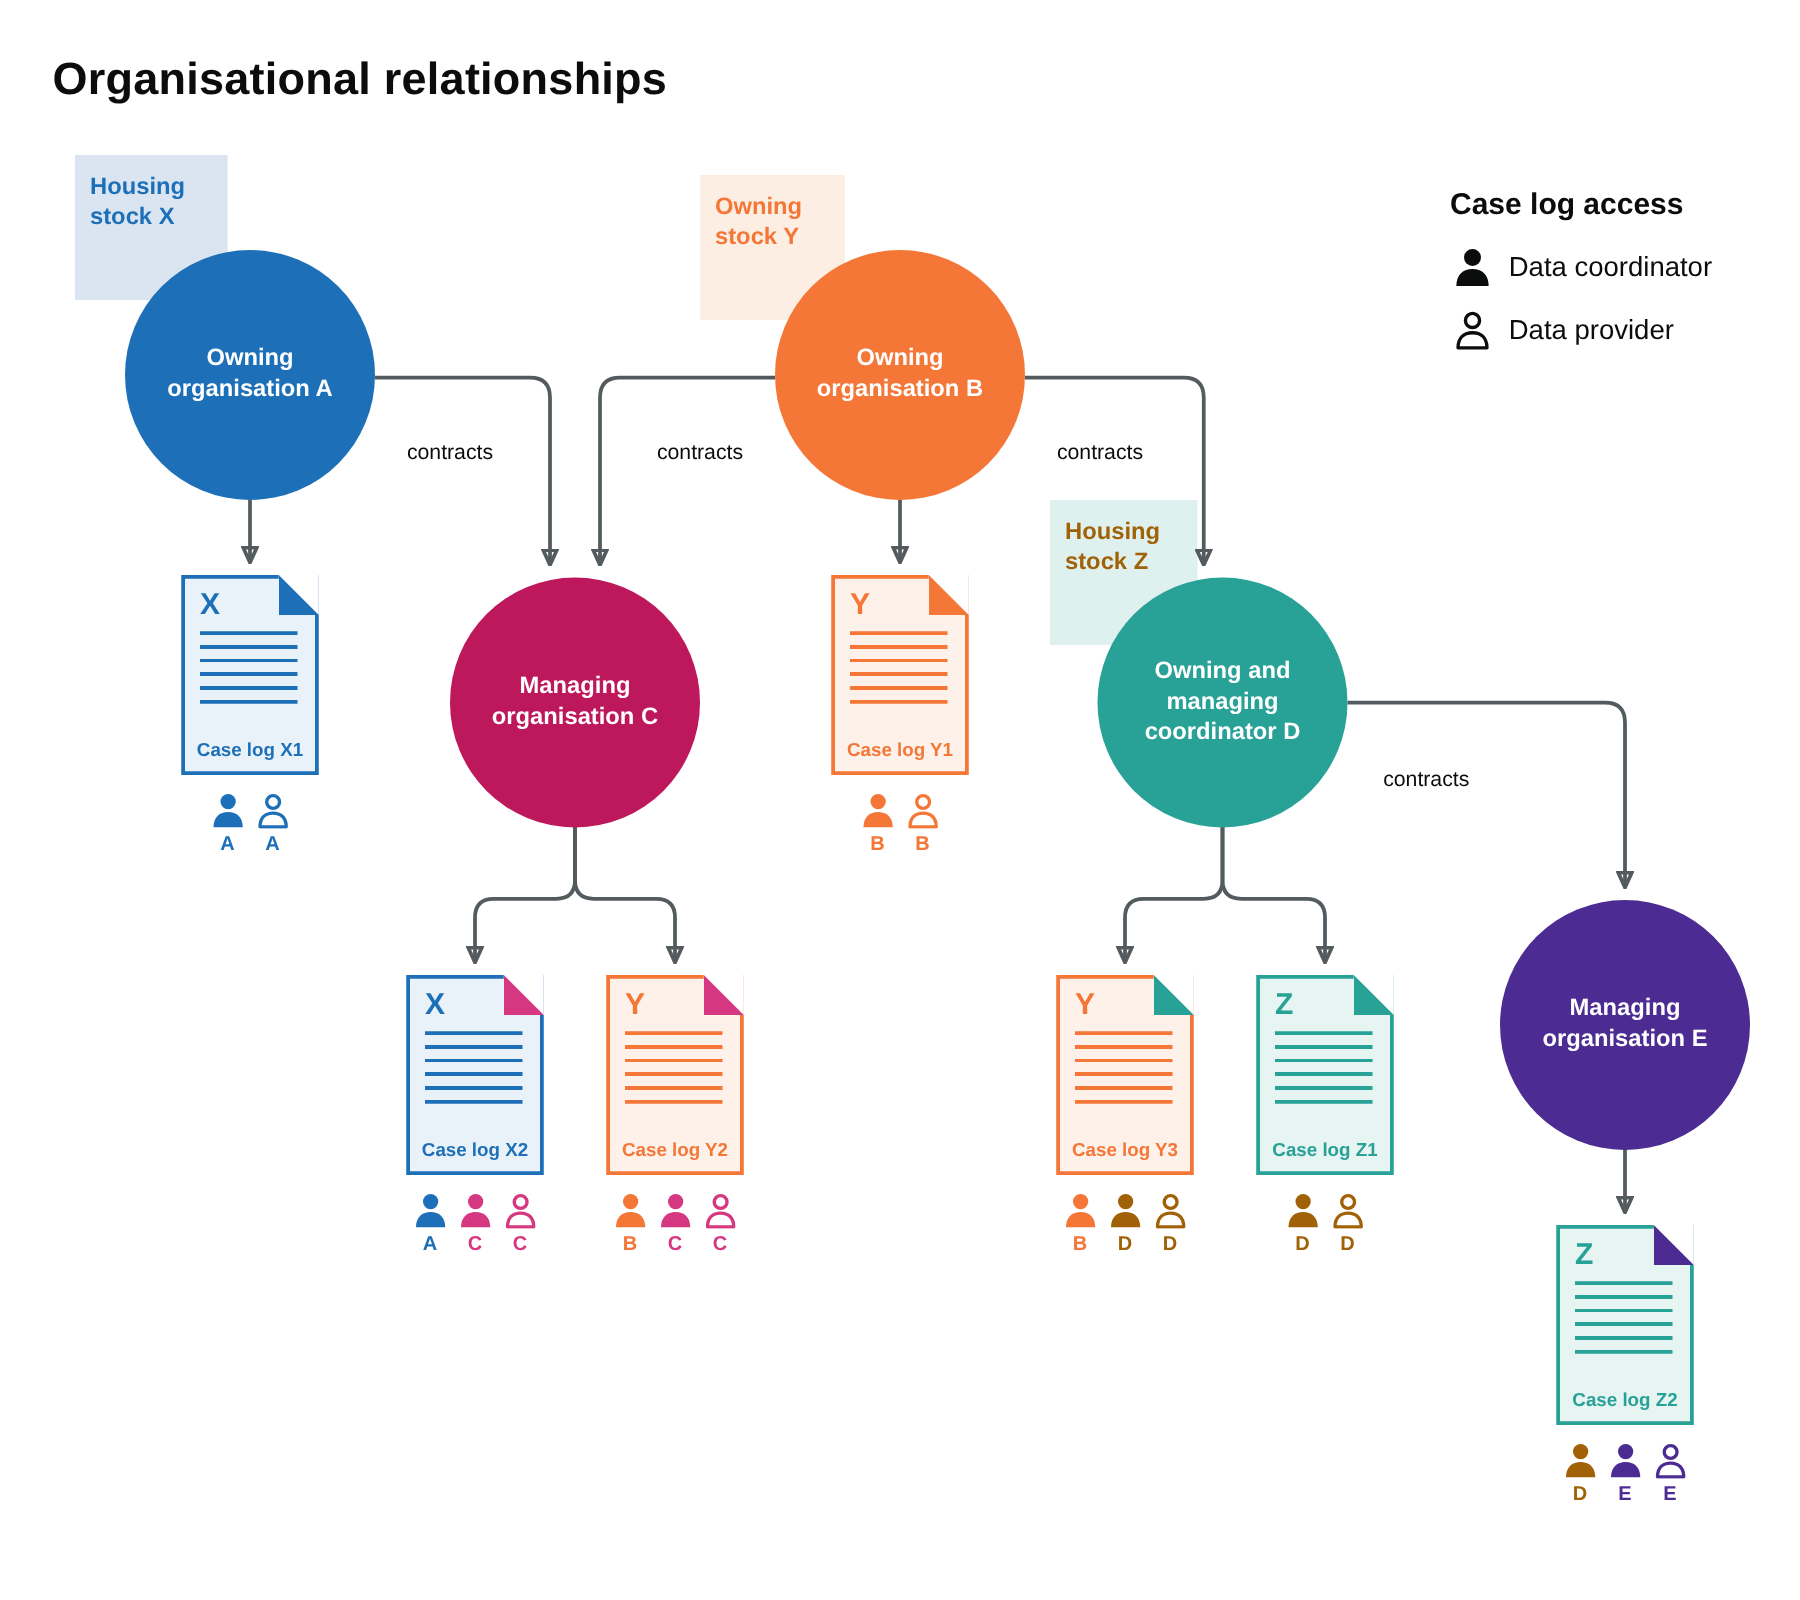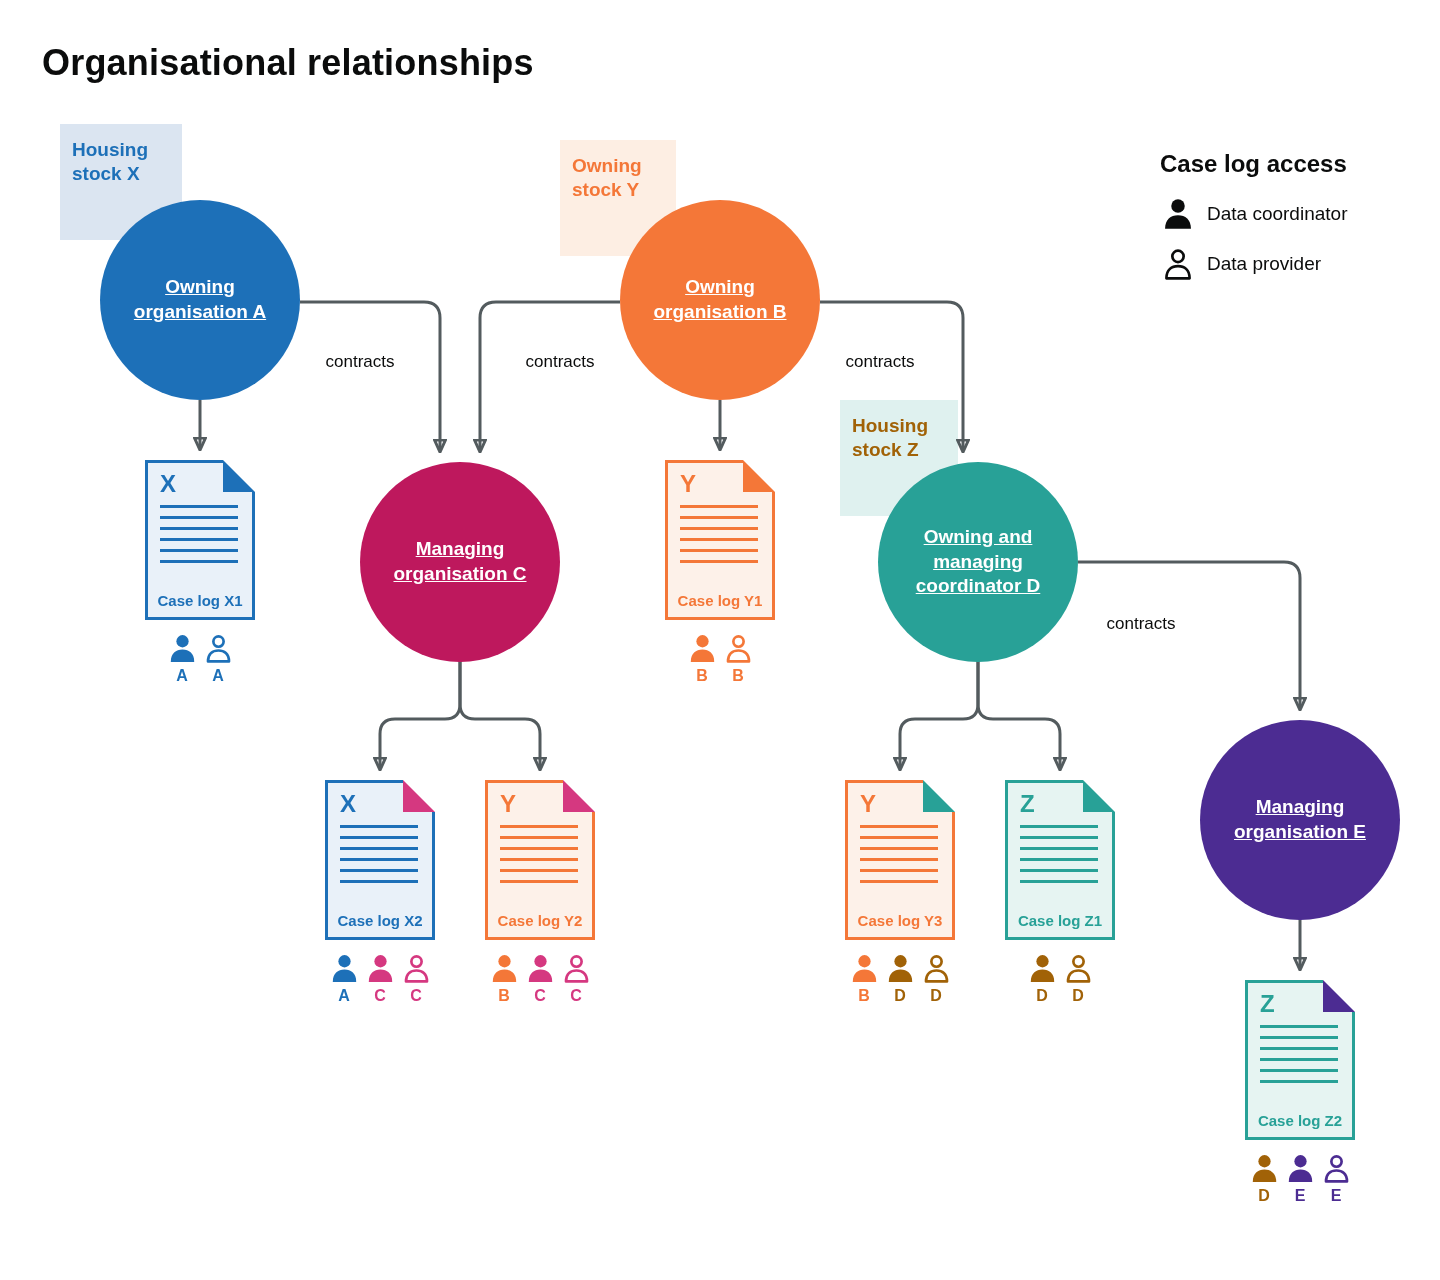--- a/index.html
+++ b/index.html
@@ -27,21 +27,21 @@
   .arrows { position:absolute; left:0; top:0; z-index:2; }
   .arrows path { fill:none; stroke:#535b5e; stroke-width:3; }
 
   .contracts { position:absolute; width:90px; text-align:center; font-size:17px; color:#0b0c0c; z-index:3;margin-top:44px; }
 
   
   .org {
     position:absolute; width:200px; height:200px; border-radius:50%;
     display:flex; align-items:center; justify-content:flex-start; text-align:center;
     color:#ffffff; font-weight:bold; font-size:19px; line-height:1.3;
-    padding:0 24px; box-sizing:border-box; z-index:4;text-decoration:underline;
+    padding:0 24px; box-sizing:border-box; z-index:4;
   }
   .org-a { left:100px;  top:200px; background:#1d70b8; }
   .org-b { left:620px;  top:200px; background:#f47738; }
   .org-c { left:360px;  top:462px; background:#be185d; }
   .org-d { left:878px;  top:462px; background:#28a197; }
   .org-e { left:1200px; top:720px; background:#4c2c92; }
 
   
   .doc { position:absolute; width:110px; height:160px; border:3px solid; box-sizing:border-box; z-index:4; }
   .doc-blue   { border-color:#1d70b8; background:#e9f1f9; color:#1d70b8; }
@@ -62,21 +62,21 @@
   .fold-purple::after { background:#4c2c92; }
 
   
   .access-row { position:absolute; width:110px; display:flex; gap:9px; justify-content:center; z-index:4; }
   .access-person { display:flex; flex-direction:column; align-items:center; }
   .access-person svg { display:block; }
   .access-letter { font-size:16px; font-weight:bold; margin-top:4px; }
 
   
   .legend-title { position:absolute; left:1160px; top:150px; font-size:24px; font-weight:bold; }
-  .legend-item { position:absolute; display:flex; align-items:center; gap:14px; font-size:19px; }
+  .legend-item { position:absolute; display:flex; align-items:center; gap:14px; font-size:22px; }
   .legend-item svg { display:block; }
 </style>
 </head>
 <body>
 
 <div class="canvas">
 
   <div class="title">Organisational relationships</div>
 
   <div class="stock stock-x c-blue">

